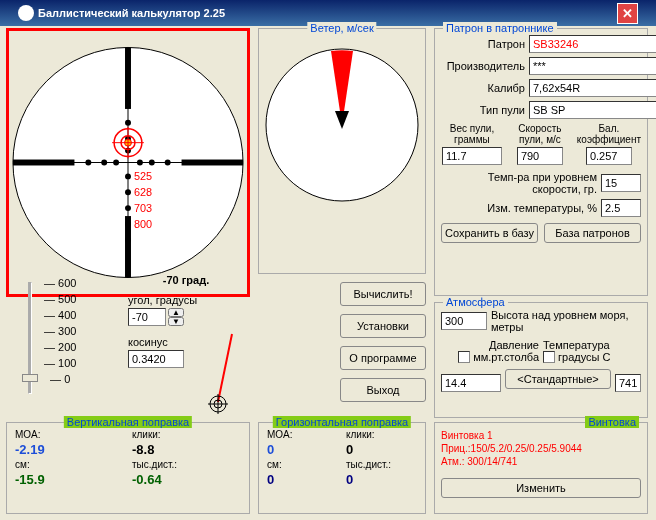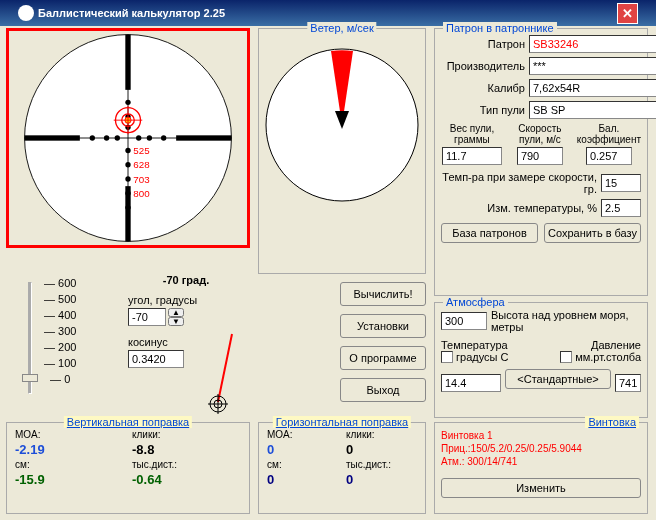--- a/index.html
+++ b/index.html
@@ -1,21 +1,21 @@
 <!DOCTYPE html>
 <html><head>
 <meta charset="utf-8">
 <style>
 * { box-sizing: border-box; margin: 0; padding: 0; font-family: Tahoma, sans-serif; font-size: 11px; }
 body { background: #ece9d8; width: 656px; height: 520px; overflow: hidden; }
 .titlebar { background: linear-gradient(#0a246a, #3a6ea5); height: 26px; display: flex; align-items: center; padding: 0 18px; color: white; font-weight: bold; font-size: 12px; }
 .titlebar .icon { width: 16px; height: 16px; margin-right: 4px; background: #fff; border-radius: 8px; display: inline-flex; align-items: center; justify-content: center; }
 .titlebar .close { margin-left: auto; width: 21px; height: 21px; background: #e04343; color: white; display: flex; align-items: center; justify-content: center; border: 1px solid #fff; font-weight: bold; font-size: 13px; }
 .content { position: absolute; top: 26px; left: 0; right: 0; bottom: 0; }
-.scope-box { position: absolute; left: 6px; top: 2px; width: 244px; height: 220px; border: 3px solid red; background: #ece9d8; }
+.scope-box { position: absolute; left: 6px; top: 2px; width: 244px; height: 269px; border: 3px solid red; background: #ece9d8; }
 .scope-box svg { width: 100%; height: 100%; }
 .slider-area { position: absolute; left: 6px; top: 248px; width: 122px; height: 144px; }
 .ticks { position: absolute; left: 38px; top: 3px; font-size: 10px; line-height: 13px; text-align: center; }
 .ticks div { height: 16px; }
 .slider-track { position: absolute; left: 22px; top: 8px; width: 4px; height: 112px; background: #aaa; border: 1px inset #fff; }
 .slider-thumb { position: absolute; left: 16px; top: 100px; width: 16px; height: 8px; background: #ece9d8; border: 1px solid #888; }
 .angle-box { position: absolute; left: 128px; top: 248px; width: 116px; height: 142px; }
 .angle-readout { color: #000; font-weight: bold; font-size: 11px; }
 .wind-box { position: absolute; left: 258px; top: 2px; width: 168px; height: 246px; border: 1px solid #aaa; }
 .wind-box .leg { position: absolute; top: -7px; left: 50%; transform: translateX(-50%); background: #ece9d8; padding: 0 3px; color: #0046d5; }
@@ -24,21 +24,21 @@
 button.btn.small { height: 20px; }
 .cartridge { position: absolute; left: 434px; top: 2px; width: 214px; height: 268px; border: 1px solid #aaa; padding: 6px; }
 .cartridge .leg { position: absolute; top: -7px; left: 8px; background: #ece9d8; padding: 0 3px; color: #0046d5; }
 .row { display: flex; align-items: center; margin-bottom: 4px; gap: 4px; }
 .row label { flex: 0 0 84px; text-align: right; }
 input[type=text] { border: 1px inset #888; background: white; padding: 1px 3px; height: 18px; font-size: 11px; }
 .atmo { position: absolute; left: 434px; top: 276px; width: 214px; height: 116px; border: 1px solid #aaa; padding: 6px; }
 .atmo .leg { position: absolute; top: -7px; left: 8px; background: #ece9d8; padding: 0 3px; color: #0046d5; }
 .vcorr { position: absolute; left: 6px; top: 396px; width: 244px; height: 92px; border: 1px solid #aaa; padding: 4px 8px; }
 .hcorr { position: absolute; left: 258px; top: 396px; width: 168px; height: 92px; border: 1px solid #aaa; padding: 4px 8px; }
-.vcorr .leg, .hcorr .leg, .rifle .leg { position: absolute; top: -7px; left: 50%; transform: translateX(-50%); background: #fef9c3; padding: 0 3px; color: #0046d5; white-space: nowrap; text-decoration: underline; }
+.vcorr .leg, .hcorr .leg, .rifle .leg { position: absolute; top: -7px; left: 50%; transform: translateX(-50%); background: #84cc16; padding: 0 3px; color: #0046d5; white-space: nowrap; }
 .rifle .leg { left: auto; right: 8px; transform: none; }
 .rifle { position: absolute; left: 434px; top: 396px; width: 214px; height: 92px; border: 1px solid #aaa; padding: 6px; }
 .corr-grid { display: grid; grid-template-columns: 1fr 1fr; gap: 2px 8px; margin-top: 2px; }
 .corr-grid .lbl { font-size: 10px; }
 .corr-grid .val { font-weight: bold; font-size: 13px; }
 .red { color: #1d4ed8; }
 .green { color: #006000; }
 .blue { color: #000080; }
 .redtxt { color: red; font-size: 10px; line-height: 13px; }
 .chk { display: inline-flex; align-items: center; gap: 3px; }
@@ -162,47 +162,47 @@
     <div class="row">
         <label>Тип пули</label>
         <input type="text" style="flex: 1 1 0%;" value="SB SP">
       </div>
     <div class="row" style="gap:6px;margin-top:4px">
       <div style="flex:1;text-align:center"><div style="font-size:10px;height:24px">Вес пули, граммы</div><input type="text" style="width: 60px;" value="11.7"></div>
       <div style="flex:1;text-align:center"><div style="font-size:10px;height:24px">Скорость пули, м/с</div><input type="text" style="width: 46px;" value="790"></div>
       <div style="flex:1;text-align:center"><div style="font-size:10px;height:24px">Бал. коэффициент</div><input type="text" style="width: 46px;" value="0.257"></div>
     </div>
     <div class="row" style="margin-top:6px">
-        <label style="flex:1;text-align:right">Темп-ра при замере скорости, гр.</label>
+        <label style="flex:1;text-align:right">Темп-ра при уровнем скорости, гр.</label>
         <input type="text" style="width: 40px;" value="15">
       </div>
     <div class="row">
         <label style="flex:1;text-align:right">Изм. температуры, %</label>
         <input type="text" style="width: 40px;" value="2.5">
       </div>
     <div class="row" style="margin-top:6px;gap:6px">
+      <button class="btn small" style="flex:1">Сохранить в базу</button>
       <button class="btn small" style="flex:1">База патронов</button>
-      <button class="btn small" style="flex:1">Сохранить в базу</button>
     </div>
   </div>
 
   <div class="atmo">
     <span class="leg">Атмосфера</span>
     <div class="row">
         <input type="text" style="width: 46px;" value="300">
         <span style="flex:1">Высота над уровнем моря, метры</span>
       </div>
     <div class="row" style="margin-top:6px">
+      <div style="flex:1;text-align:right"><div>Давление</div><div class="chk">
+            <span class="box"></span>
+            <span>мм.рт.столба</span>
+          </div></div>
       <div style="flex:1"><div>Температура</div><div class="chk">
             <span class="box"></span>
             <span>градусы C</span>
-          </div></div>
-      <div style="flex:1;text-align:right"><div>Давление</div><div class="chk">
-            <span class="box"></span>
-            <span>мм.рт.столба</span>
           </div></div>
     </div>
     <div class="row" style="margin-top:4px;gap:4px">
       <input type="text" style="width: 60px;" value="14.4">
       <button class="btn small" style="flex:1">&lt;Стандартные&gt;</button>
       <input type="text" style="width: 26px;" value="741.1">
     </div>
   </div>
 
   <div class="vcorr">

